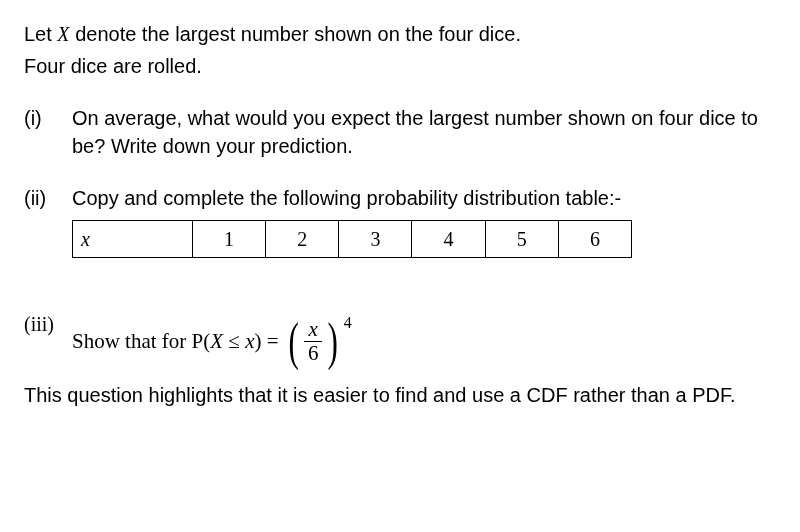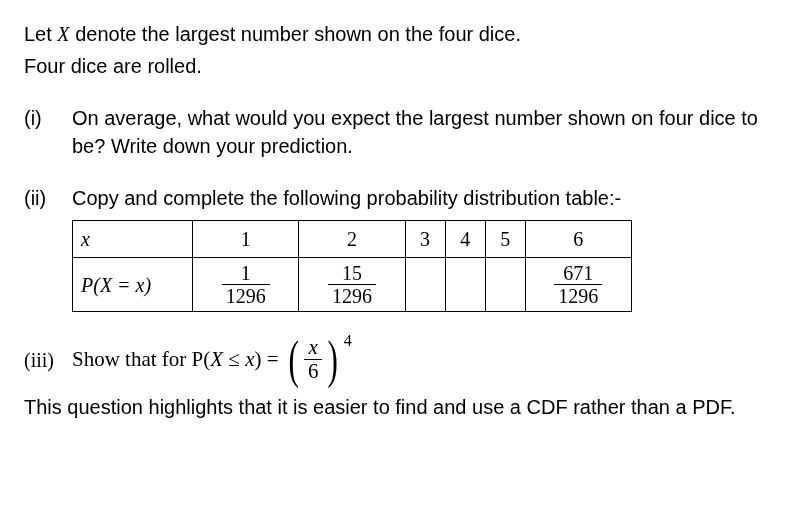--- a/index.html
+++ b/index.html
@@ -48,41 +48,42 @@
       line-height: 1.1;
     }
     .frac .num { padding: 0 4px; }
     .frac .den { border-top: 1.2px solid #000; padding: 0 4px; }
     .eqline {
       display: flex;
       align-items: center;
       gap: 6px;
       font-family: 'Times New Roman', Times, serif;
       font-size: 21px;
+      margin-top: 36px;
     }
     .bigparen {
       display: inline-flex;
       align-items: center;
       position: relative;
     }
     .bigparen .lp, .bigparen .rp {
       font-size: 52px;
       line-height: 0.8;
       font-family: 'Times New Roman', Times, serif;
       transform: scaleX(0.6);
     }
     .bigparen .inner { padding: 0 2px; }
     .bigparen .exp {
       position: absolute;
       top: -6px;
       right: -10px;
       font-size: 16px;
       font-family: 'Times New Roman', Times, serif;
     }
-    .footer { margin-top: 10px; }
+    .footer { margin-top: 16px; }
   </style>
 </head>
 <body>
 
 <div class="intro">
   <p>
     <span>Let </span><span class="italic">X</span><span> denote the largest number shown on the four dice.</span>
   </p>
   <p>Four dice are rolled.</p>
 </div>
@@ -100,46 +101,20 @@
       <tbody>
           <tr>
         <td class="row-header italic">x</td>
         <td>1</td>
         <td>2</td>
         <td>3</td>
         <td>4</td>
         <td>5</td>
         <td>6</td>
       </tr>
-      <tr>
-        <td class="row-header">
-          <span class="italic">P(X = x)</span>
-        </td>
-        <td>
-          <span class="frac">
-            <span class="num">1</span>
-            <span class="den">1296</span>
-          </span>
-        </td>
-        <td>
-          <span class="frac">
-            <span class="num">15</span>
-            <span class="den">1296</span>
-          </span>
-        </td>
-        <td></td>
-        <td></td>
-        <td></td>
-        <td>
-          <span class="frac">
-            <span class="num">671</span>
-            <span class="den">1296</span>
-          </span>
-        </td>
-      </tr>
     </tbody>
       </table>
   </div>
 </div>
 
 <div class="part" style="align-items:center;">
   <div class="part-label serif">(iii)</div>
   <div class="part-body eqline">
     <span class="serif">
       <span>Show that for </span><span class="serif">P(<span class="italic">X</span> ≤ <span class="italic">x</span>) =</span>

